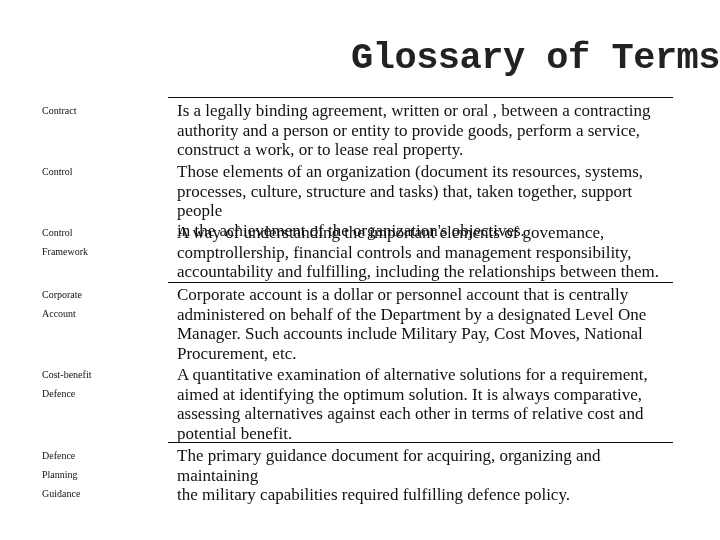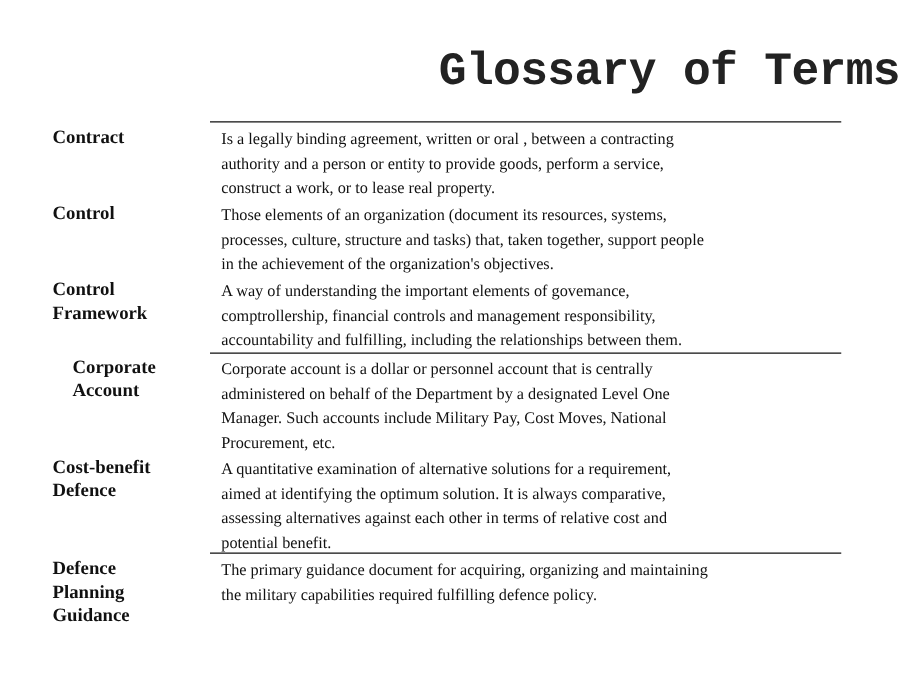--- a/index.html
+++ b/index.html
@@ -44,31 +44,31 @@
     .entry {
       position: absolute;
       left: 0;
       width: 720px;
     }
     .term {
       position: absolute;
       left: 42px;
       width: 125px;
       font-family: "Liberation Serif", serif;
-      font-weight: bold;
-      font-size: 15px;
+      font-weight: normal;
+      font-size: 10px;
       line-height: 19px;
       color: #111111;
     }
     .def {
       position: absolute;
       left: 177px;
       width: 500px;
       font-family: "Liberation Serif", serif;
-      font-size: 13px;
+      font-size: 17px;
       line-height: 19.6px;
       color: #111111;
       white-space: pre-line;
     }
   </style>
 </head>
 <body>
 
 <div class="slide-title">Glossary of Terms</div>
 
@@ -94,21 +94,21 @@
 
   <div class="entry" style="top:223px;">
     <div class="term" style="white-space:pre-line;">Control
 Framework</div>
     <div class="def">A way of understanding the important elements of govemance,
 comptrollership, financial controls and management responsibility,
 accountability and fulfilling, including the relationships between them.</div>
   </div>
 
   <div class="entry" style="top:285px;">
-    <div class="term" style="white-space:pre-line;margin-left:16px;">Corporate
+    <div class="term" style="white-space:pre-line;">Corporate
 Account</div>
     <div class="def">Corporate account is a dollar or personnel account that is centrally
 administered on behalf of the Department by a designated Level One
 Manager. Such accounts include Military Pay, Cost Moves,  National
 Procurement, etc.</div>
   </div>
 
   <div class="entry" style="top:365px;">
     <div class="term" style="white-space:pre-line;">Cost-benefit
 Defence</div>

